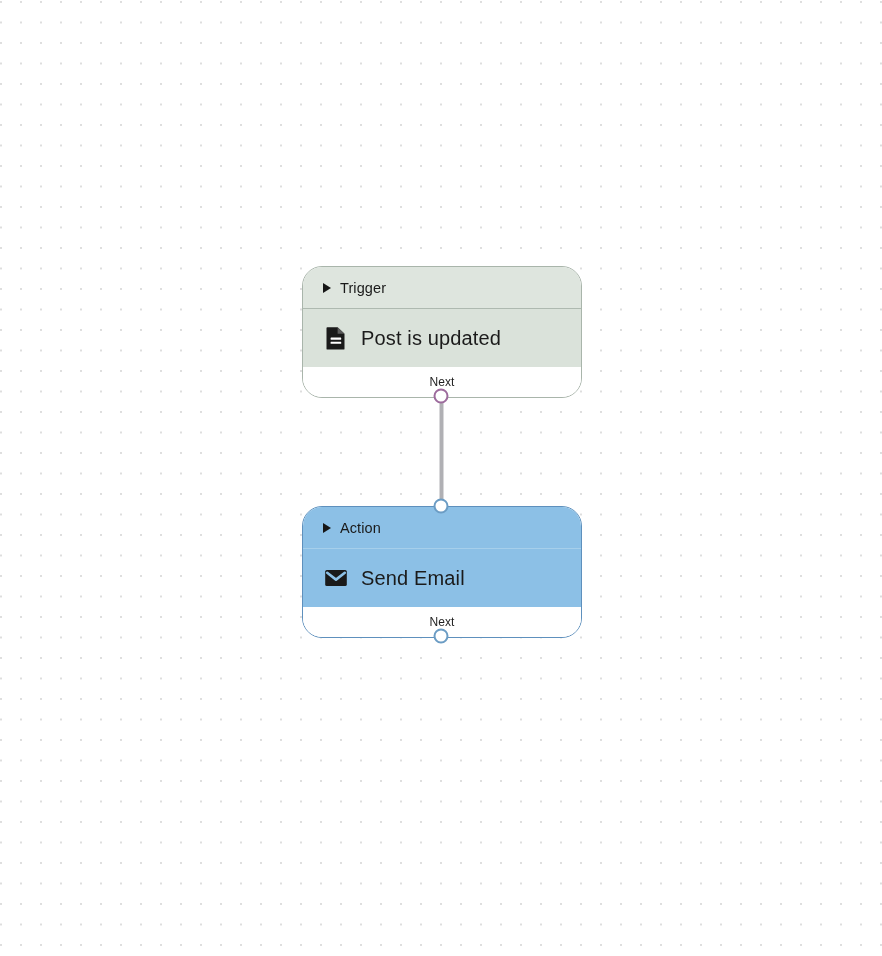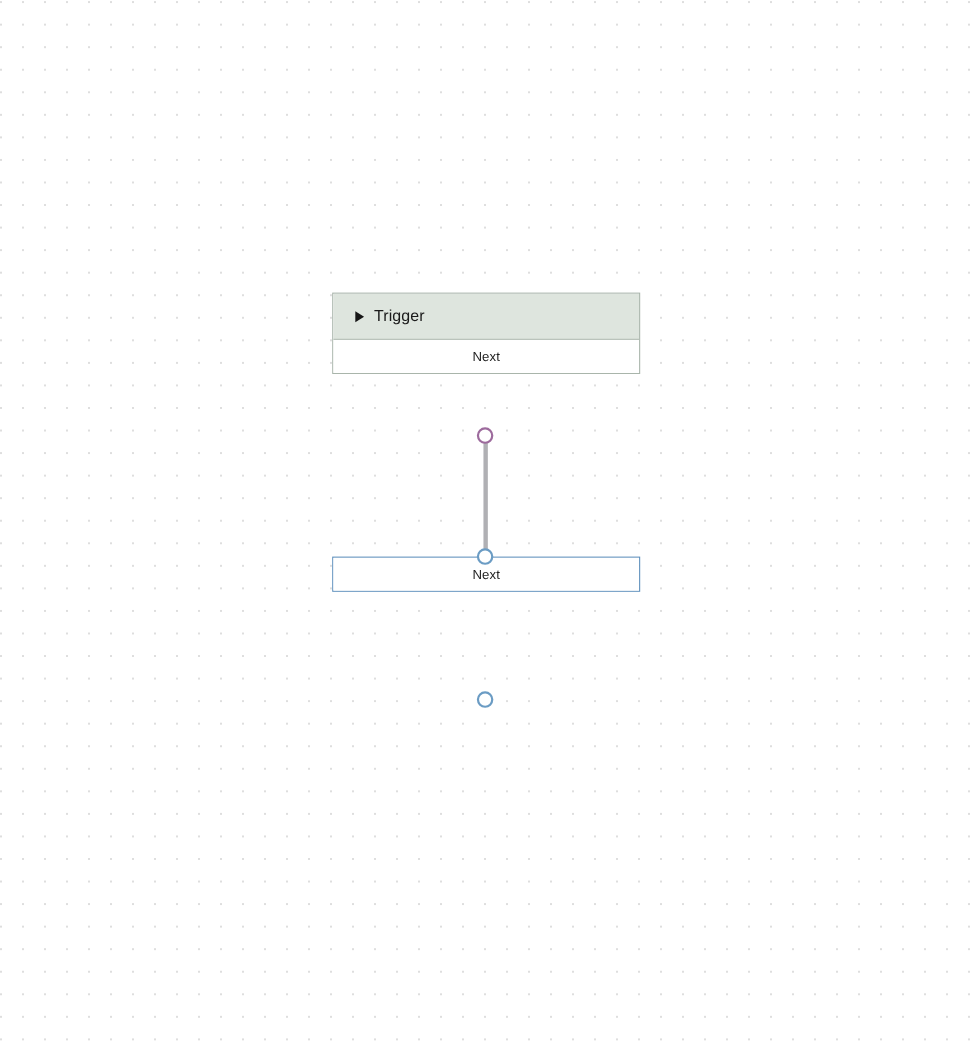--- a/index.html
+++ b/index.html
@@ -38,21 +38,21 @@
     pointer-events: none;
   }
   #edge-layer .edge-path {
     pointer-events: stroke;
   }
 
   
   .node {
     position: absolute;
     width: 280px;
-    border-radius: 0;
+    border-radius: 20px;
     overflow: hidden;
     background: #ffffff;
   }
 
   .node-header {
     display: flex;
     align-items: center;
     height: 42px;
     padding: 0 0 0 20px;
     font-size: 14.5px;
@@ -166,30 +166,51 @@
     <line class="edge-path" x1="441.5" y1="396" x2="441.5" y2="506" stroke="#b0b0b4" stroke-width="4" stroke-linecap="butt"></line>
   </svg>
 
   <div class="node" id="node-trigger">
 
     <div class="node-header">
       <span class="disclosure"></span>
       <span>Trigger</span>
     </div>
 
+    <div class="node-body">
+      <svg class="node-icon" viewBox="0 0 26 26" aria-hidden="true">
+        <path d="M4.4 2.2 h10.2 l6.9 6.6 v14.9 a0.9 0.9 0 0 1 -0.9 0.9 H4.4
+                 a0.9 0.9 0 0 1 -0.9 -0.9 V3.1 a0.9 0.9 0 0 1 0.9 -0.9 z" fill="#1a1a1a"></path>
+        <path d="M14.6 2.2 v6.6 h6.9 z" fill="#5b5b5b"></path>
+        <rect x="7.6" y="12.6" width="10.6" height="2.1" rx="0.4" fill="#ffffff"></rect>
+        <rect x="7.6" y="16.7" width="10.6" height="2.1" rx="0.4" fill="#ffffff"></rect>
+      </svg>
+      <span class="node-title">Post is updated</span>
+    </div>
 
     <div class="node-footer">
       <span>Next</span>
     </div>
 
   </div>
 
   <div class="node" id="node-action">
 
-
+    <div class="node-header">
+      <span class="disclosure"></span>
+      <span>Action</span>
+    </div>
+
+    <div class="node-body">
+      <svg class="node-icon" viewBox="0 0 26 26" aria-hidden="true">
+        <rect x="2.2" y="5.0" width="21.6" height="16.0" rx="1.6" fill="#1a1a1a"></rect>
+        <path d="M4.2 7.8 L13 14.6 L21.8 7.8" fill="none" stroke="#8cc0e6" stroke-width="2.6" stroke-linecap="round" stroke-linejoin="round"></path>
+      </svg>
+      <span class="node-title">Send Email</span>
+    </div>
 
     <div class="node-footer">
       <span>Next</span>
     </div>
 
   </div>
 
   <div class="port port-out-trigger"></div>
   <div class="port port-in-action"></div>
   <div class="port port-out-action"></div>

